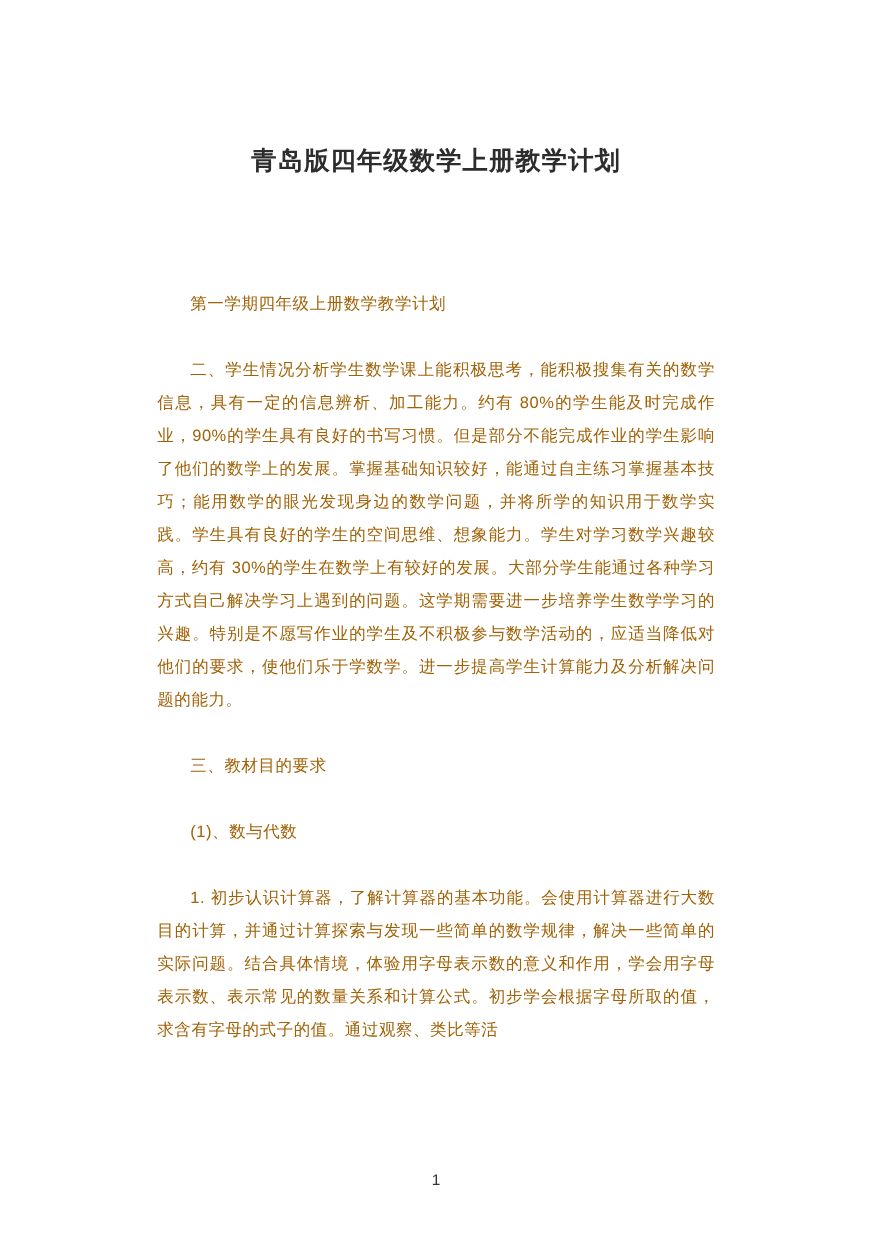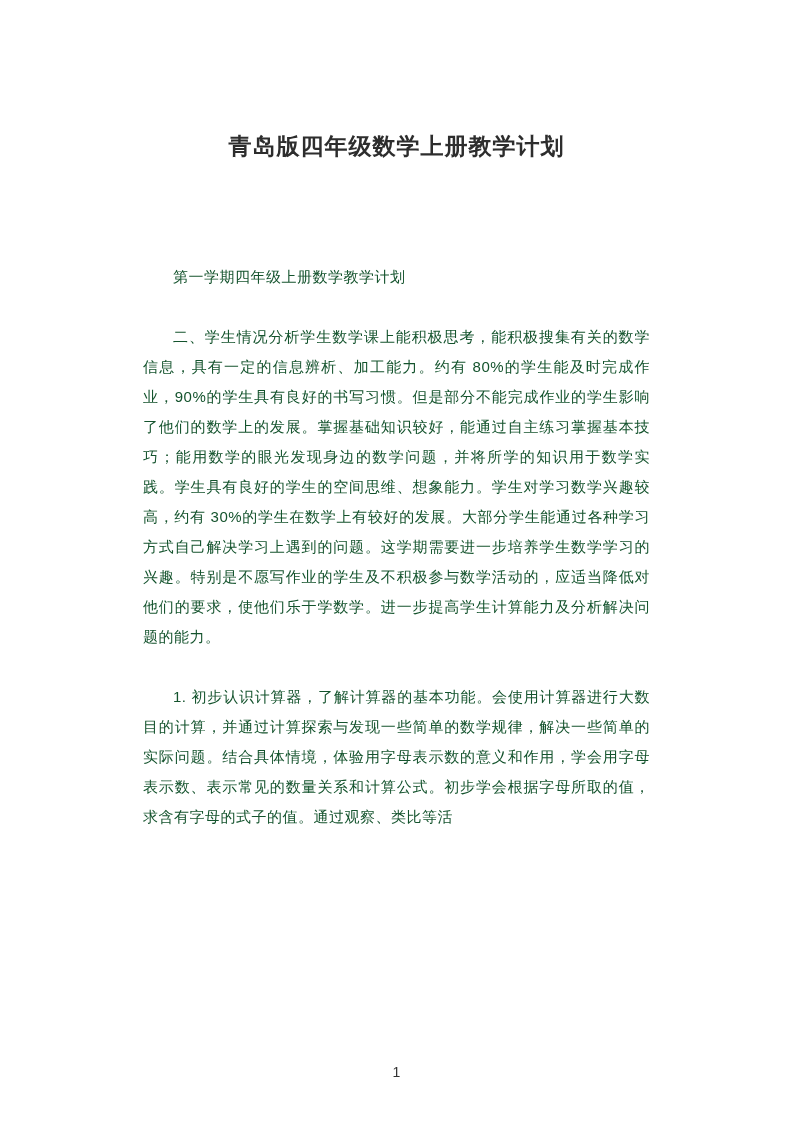--- a/index.html
+++ b/index.html
@@ -30,21 +30,21 @@
     font-weight: 700;
     color: #2d2d2d;
     letter-spacing: 1px;
   }
   .para {
     margin: 30px 0;
     font-size: 15px;
     line-height: 30px;
     text-align: justify;
     text-indent: 2em;
-    color: #14532d;
+    color: #a16207;
     letter-spacing: 0.5px;
     word-break: break-all;
   }
   .page-number {
     position: absolute;
     left: 0;
     right: 0;
     bottom: 42px;
     text-align: center;
     font-size: 14px;
@@ -56,19 +56,21 @@
 
 <div class="page">
   <div class="content">
     <h1 class="doc-title">青岛版四年级数学上册教学计划</h1>
 
     <p class="para">第一学期四年级上册数学教学计划</p>
 
 
     <p class="para">二、学生情况分析学生数学课上能积极思考，能积极搜集有关的数学信息，具有一定的信息辨析、加工能力。约有 80%的学生能及时完成作业，90%的学生具有良好的书写习惯。但是部分不能完成作业的学生影响了他们的数学上的发展。掌握基础知识较好，能通过自主练习掌握基本技巧；能用数学的眼光发现身边的数学问题，并将所学的知识用于数学实践。学生具有良好的学生的空间思维、想象能力。学生对学习数学兴趣较高，约有 30%的学生在数学上有较好的发展。大部分学生能通过各种学习方式自己解决学习上遇到的问题。这学期需要进一步培养学生数学学习的兴趣。特别是不愿写作业的学生及不积极参与数学活动的，应适当降低对他们的要求，使他们乐于学数学。进一步提高学生计算能力及分析解决问题的能力。</p>
 
+    <p class="para">三、教材目的要求</p>
 
+    <p class="para">(1)、数与代数</p>
 
     <p class="para">1. 初步认识计算器，了解计算器的基本功能。会使用计算器进行大数目的计算，并通过计算探索与发现一些简单的数学规律，解决一些简单的实际问题。结合具体情境，体验用字母表示数的意义和作用，学会用字母表示数、表示常见的数量关系和计算公式。初步学会根据字母所取的值，求含有字母的式子的值。通过观察、类比等活</p>
   </div>
 
   <div class="page-number">1</div>
 </div>
 
 </body></html>

